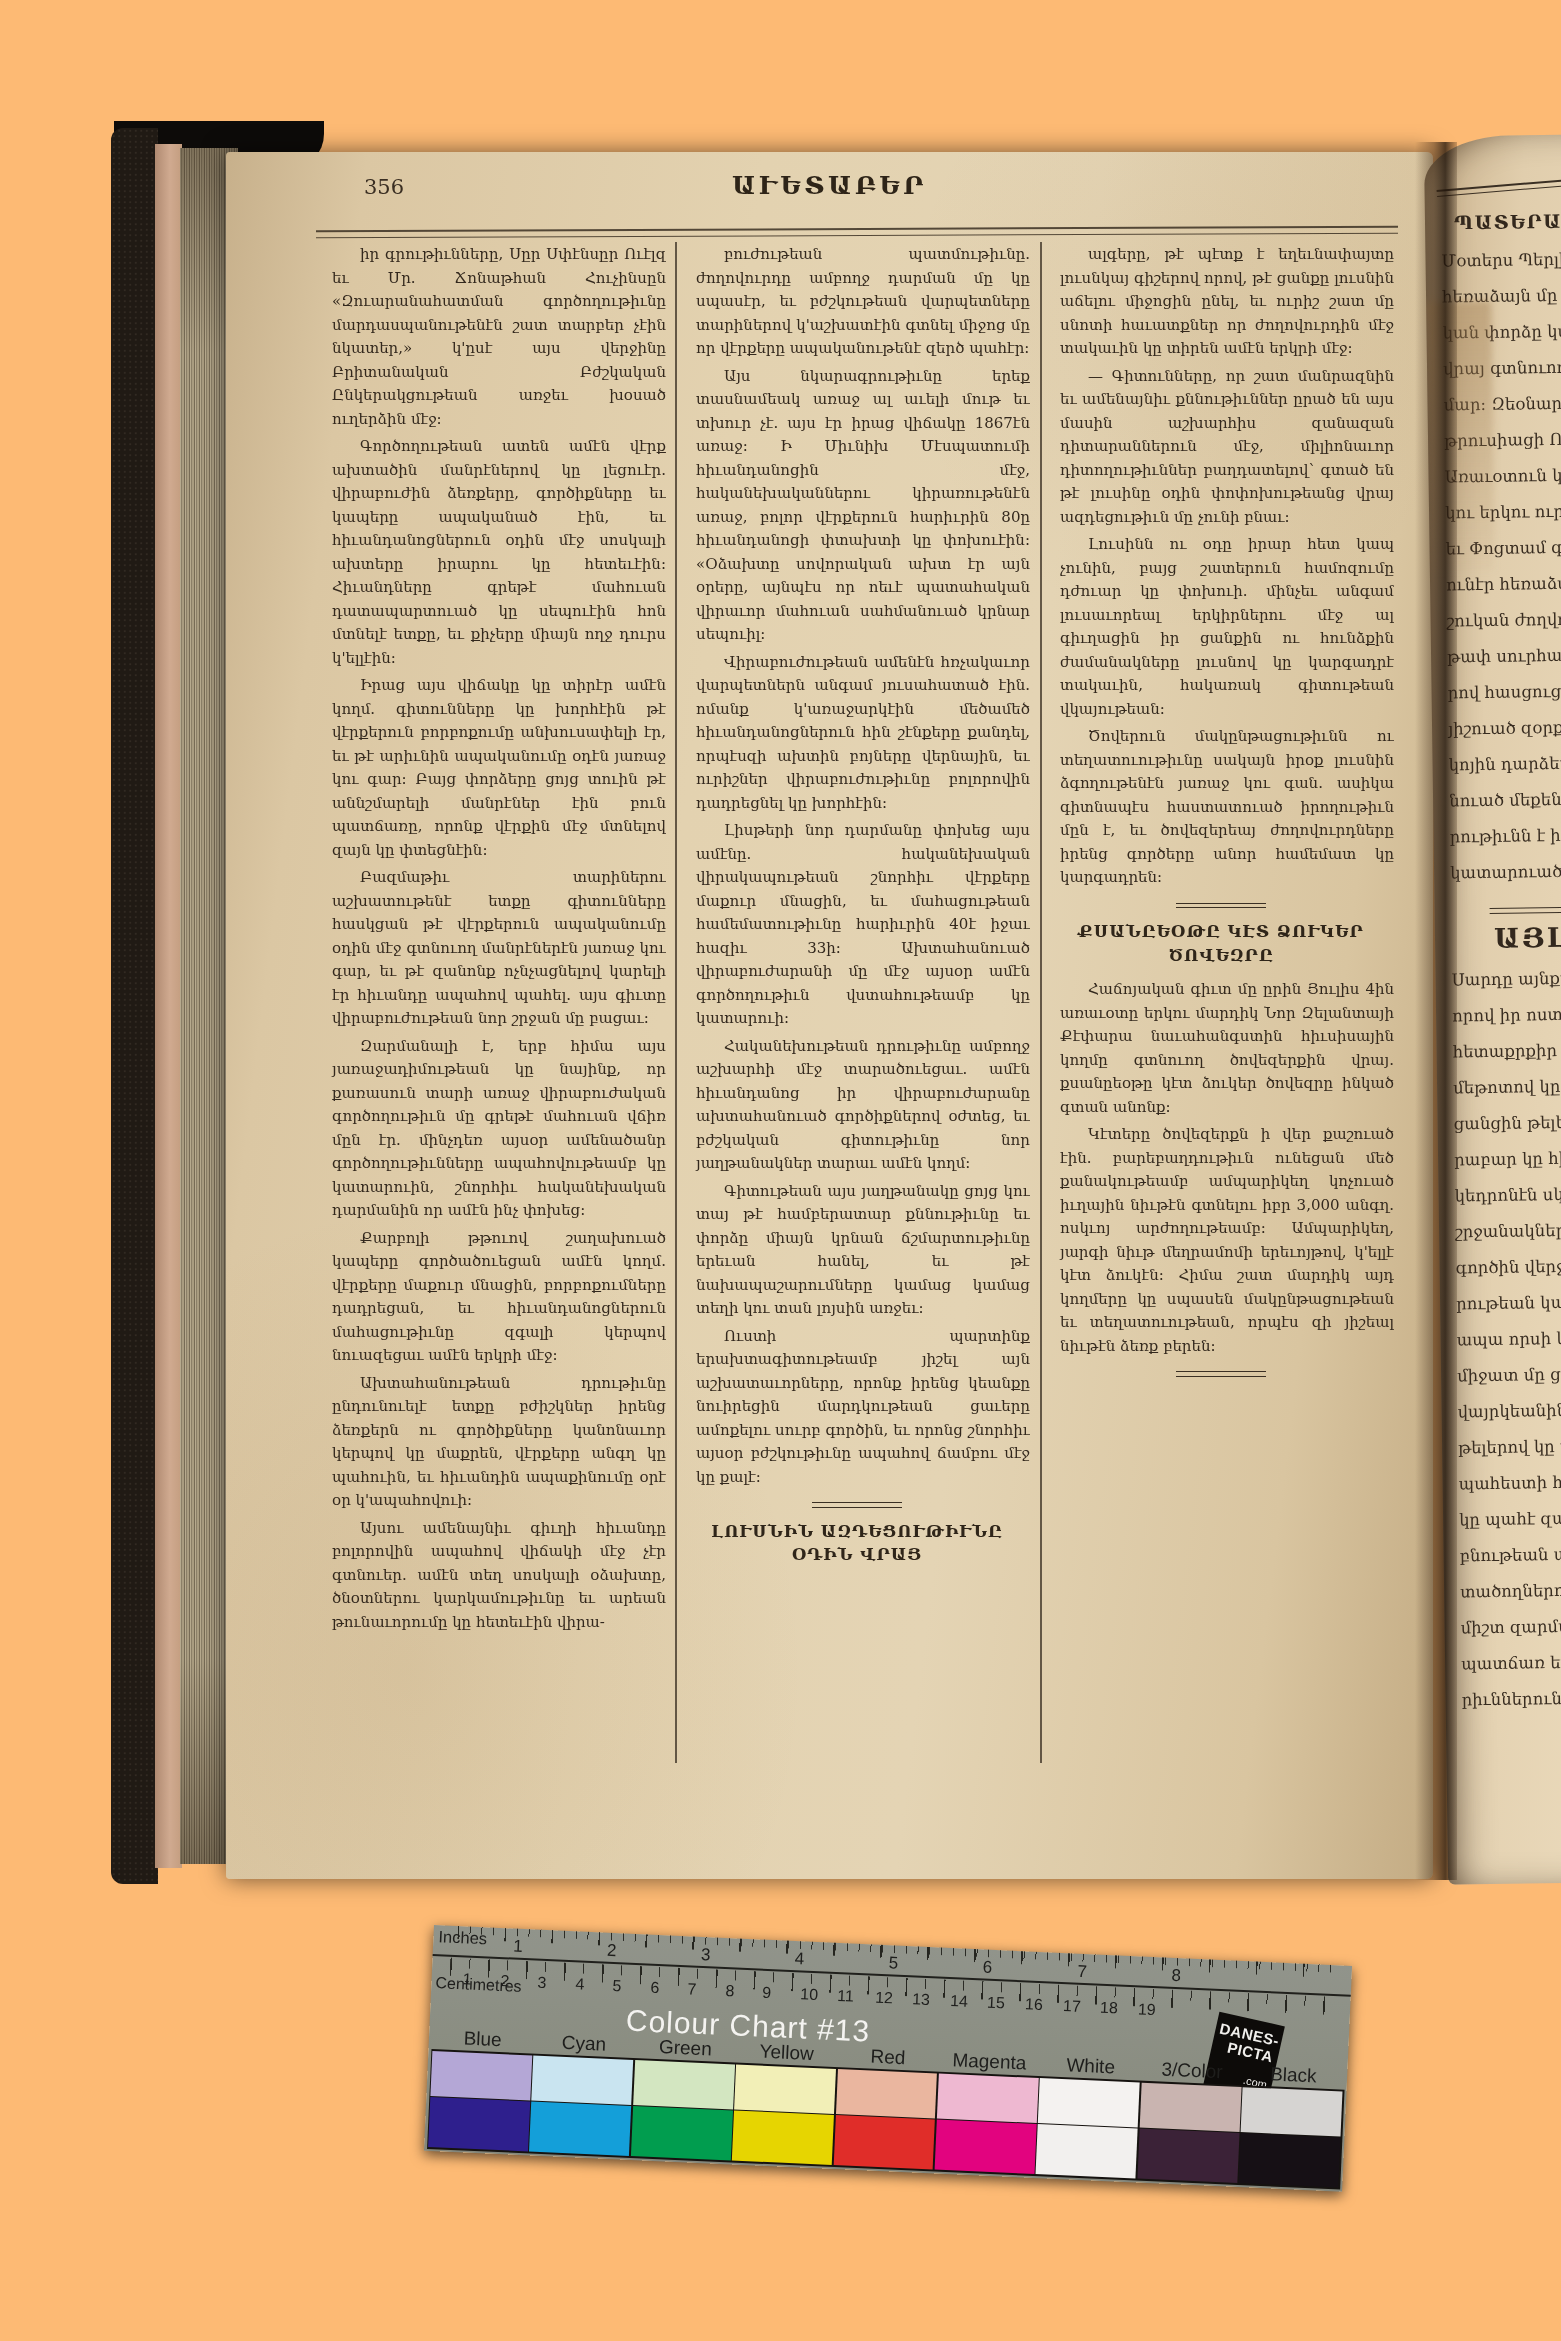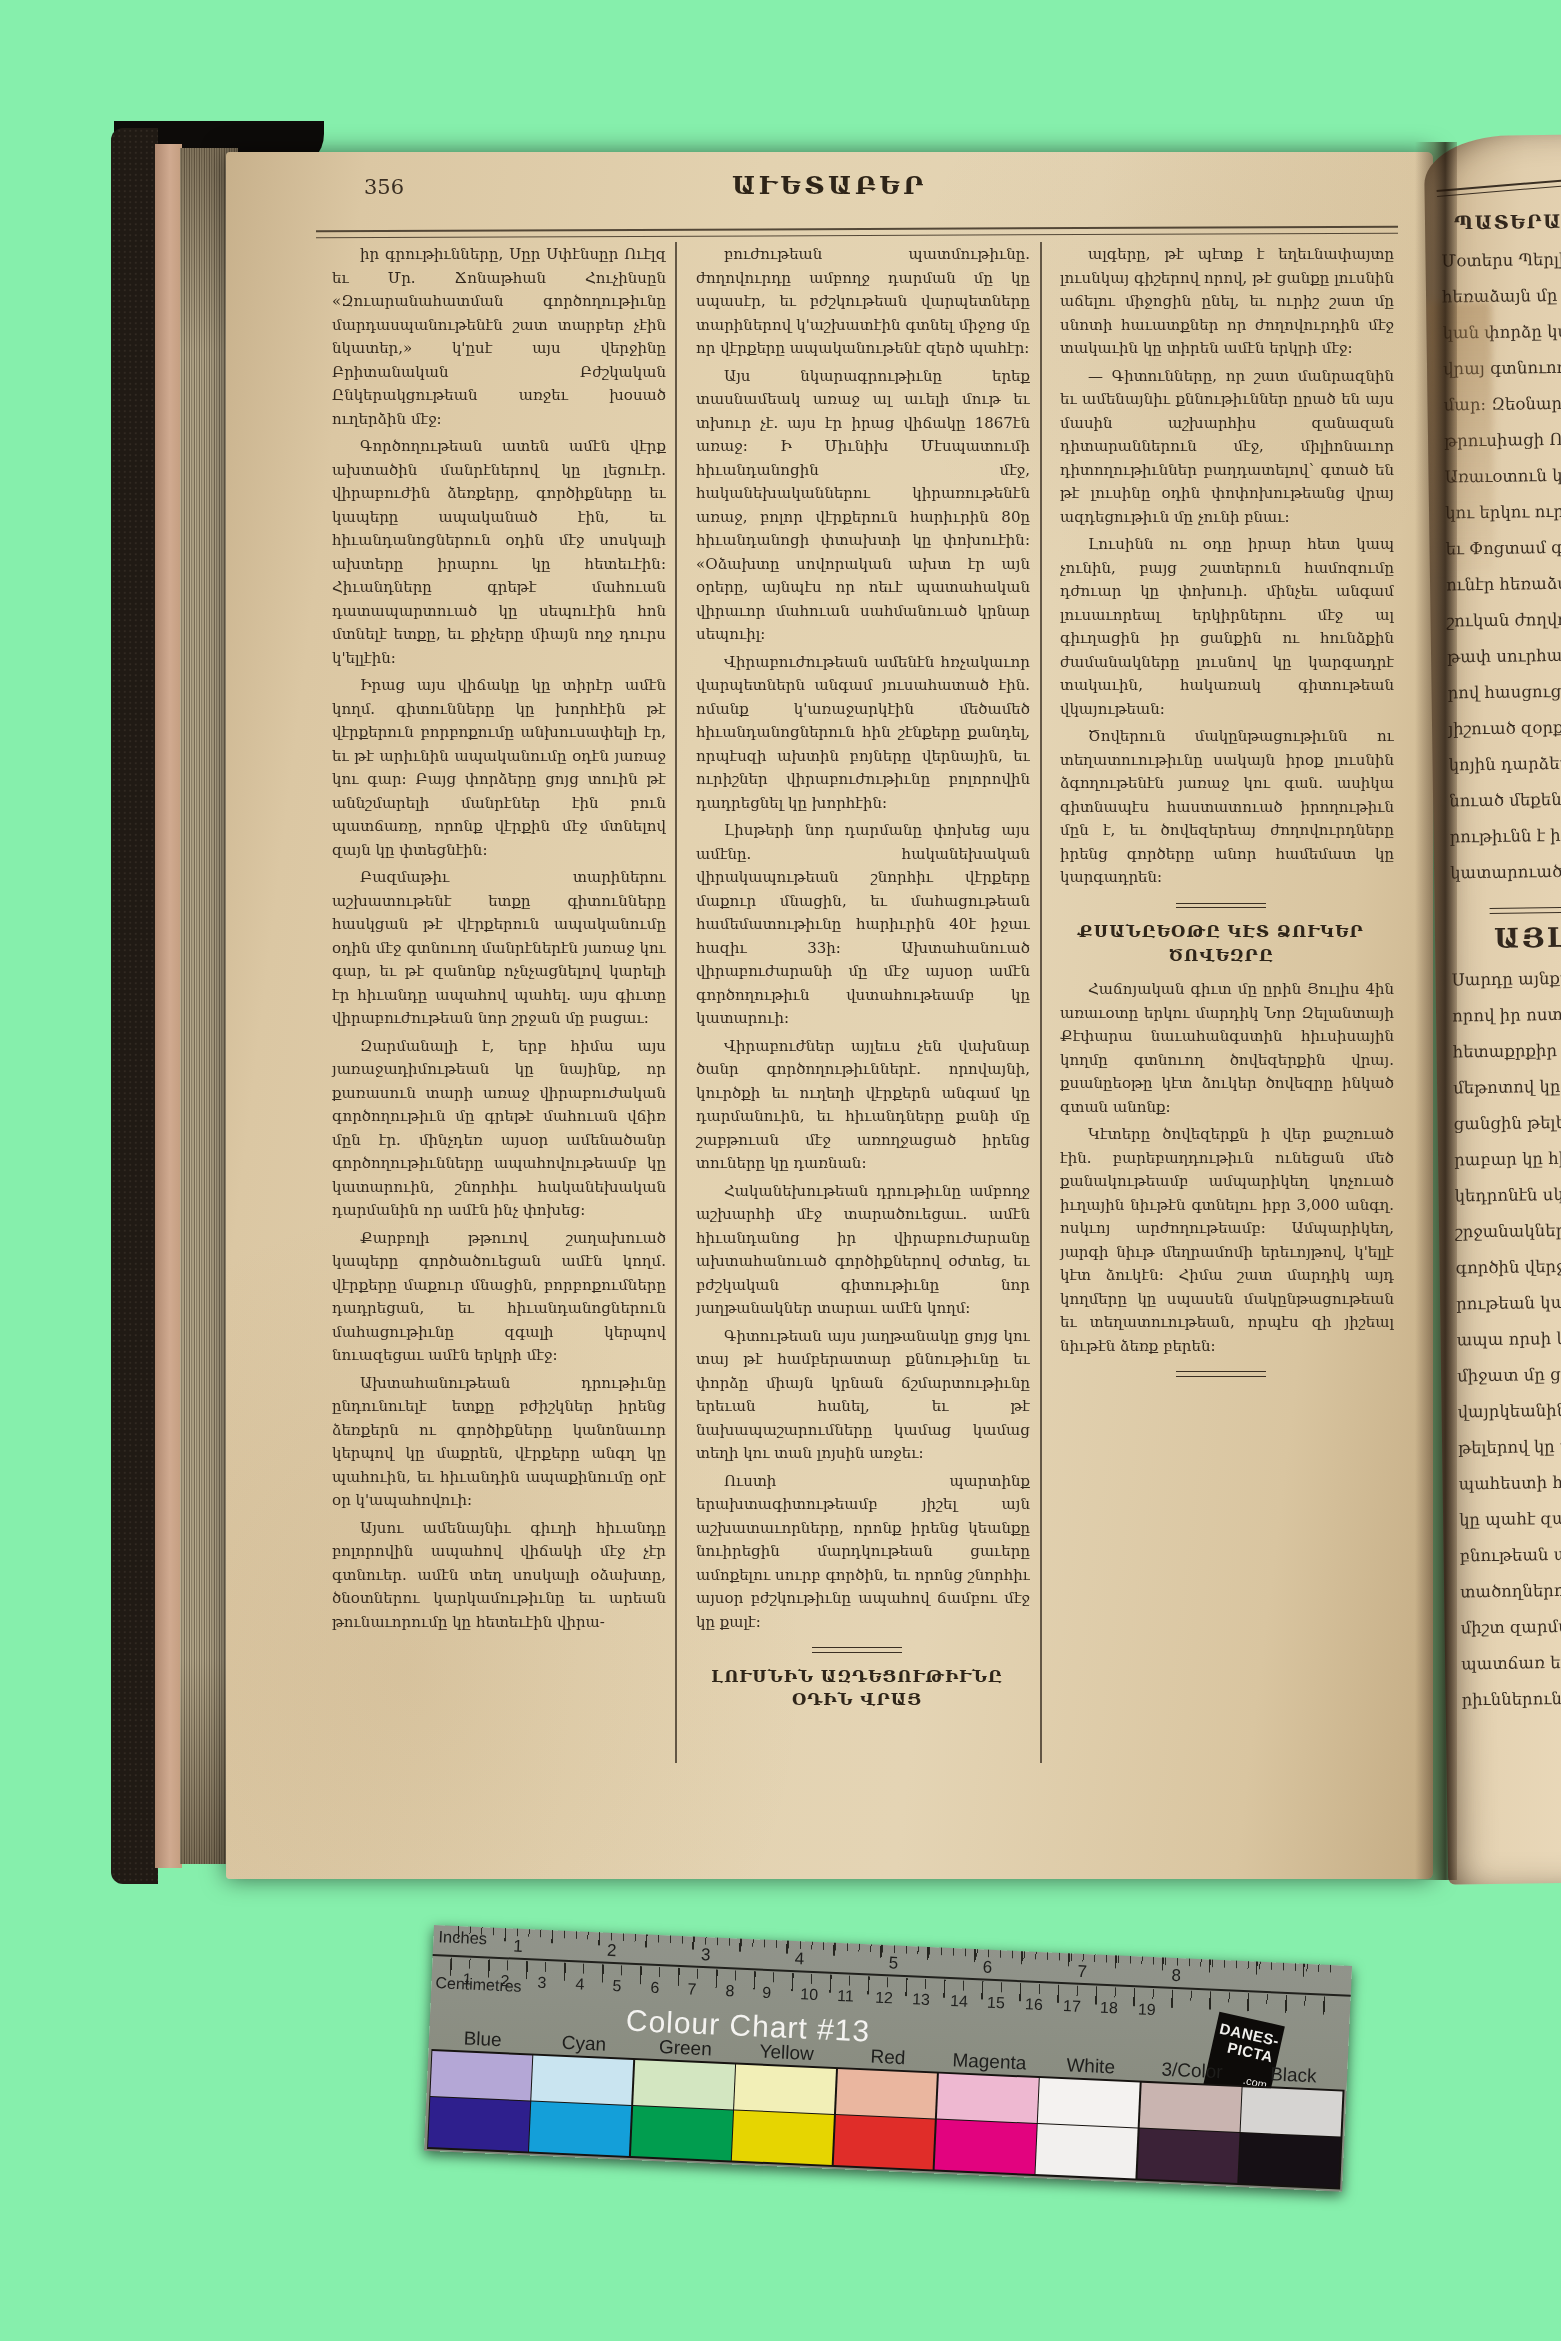--- a/index.html
+++ b/index.html
@@ -1,16 +1,16 @@
 <!DOCTYPE html>
 <html style="font-size:8px"><head>
 <meta charset="utf-8">
 <style>
   html,body{margin:0;padding:0;background:#000;}
-  .stage{position:relative;width:1561px;height:2342px;background:#86efac;overflow:hidden;
+  .stage{position:relative;width:1561px;height:2342px;background:#fdba74;overflow:hidden;
          font-family:"DejaVu Serif","DejaVu Sans",serif;}
   
   .book{position:absolute;left:111px;top:124px;width:1450px;height:1761px;}
   .cover-corner{position:absolute;left:3px;top:-3px;width:210px;height:48px;background:#0d0b09;
                 border-radius:0 0 35px 11px;}
   .cover{position:absolute;left:0;top:4px;bottom:1px;width:47px;background:#201a14;
          border-radius:12px 0 0 12px;
          background-image:radial-gradient(rgba(125,110,92,.30) 0.5px,transparent 0.9px);
          background-size:5.5px 5.5px;}
   .endpaper{position:absolute;left:44px;top:20px;bottom:17px;width:27px;
@@ -127,21 +127,20 @@
 
       <div class="vrule vr1"></div>
 
       <div class="col col2">
         <div>
 
         <p>բուժութեան պատմութիւնը. ժողովուրդը ամբողջ դարման մը կը սպասէր, եւ բժշկութեան վարպետները տարիներով կ'աշխատէին գտնել միջոց մը որ վէրքերը ապականութենէ զերծ պահէր։</p>
             <p>Այս նկարագրութիւնը երեք տասնամեակ առաջ ալ աւելի մութ եւ տխուր չէ. այս էր իրաց վիճակը 1867էն առաջ։ Ի Միւնիխ Մէսպատումի հիւանդանոցին մէջ, հականեխականներու կիրառութենէն առաջ, բոլոր վէրքերուն հարիւրին 80ը հիւանդանոցի փտախտի կը փոխուէին։ «Օձախտը սովորական ախտ էր այն օրերը, այնպէս որ ոեւէ պատահական վիրաւոր մահուան սահմանուած կրնար սեպուիլ։</p>
             <p>Վիրաբուժութեան ամենէն հռչակաւոր վարպետներն անգամ յուսահատած էին. ոմանք կ'առաջարկէին մեծամեծ հիւանդանոցներուն հին շէնքերը քանդել, որպէսզի ախտին բոյները վերնային, եւ ուրիշներ վիրաբուժութիւնը բոլորովին դադրեցնել կը խորհէին։</p>
             <p>Լիսթերի նոր դարմանը փոխեց այս ամէնը. հականեխական վիրակապութեան շնորհիւ վէրքերը մաքուր մնացին, եւ մահացութեան համեմատութիւնը հարիւրին 40է իջաւ հազիւ 33ի։ Ախտահանուած վիրաբուժարանի մը մէջ այսօր ամէն գործողութիւն վստահութեամբ կը կատարուի։</p>
-            <p>Վիրաբուժներ այլեւս չեն վախնար ծանր գործողութիւններէ. որովայնի, կուրծքի եւ ուղեղի վէրքերն անգամ կը դարմանուին, եւ հիւանդները քանի մը շաբթուան մէջ առողջացած իրենց տուները կը դառնան։</p>
             <p>Հականեխութեան դրութիւնը ամբողջ աշխարհի մէջ տարածուեցաւ. ամէն հիւանդանոց իր վիրաբուժարանը ախտահանուած գործիքներով օժտեց, եւ բժշկական գիտութիւնը նոր յաղթանակներ տարաւ ամէն կողմ։</p>
             <p>Գիտութեան այս յաղթանակը ցոյց կու տայ թէ համբերատար քննութիւնը եւ փորձը միայն կրնան ճշմարտութիւնը երեւան հանել, եւ թէ նախապաշարումները կամաց կամաց տեղի կու տան լոյսին առջեւ։</p>
             <p>Ուստի պարտինք երախտագիտութեամբ յիշել այն աշխատաւորները, որոնք իրենց կեանքը նուիրեցին մարդկութեան ցաւերը ամոքելու սուրբ գործին, եւ որոնց շնորհիւ այսօր բժշկութիւնը ապահով ճամբու մէջ կը քալէ։</p>
           </div>
         <div class="sec-divider"></div>
         <h3 class="sec-heading">ԼՈՒՍՆԻՆ ԱԶԴԵՑՈՒԹԻՒՆԸ ՕԴԻՆ ՎՐԱՅ</h3>
       </div>
 
       <div class="vrule vr2"></div>
 

